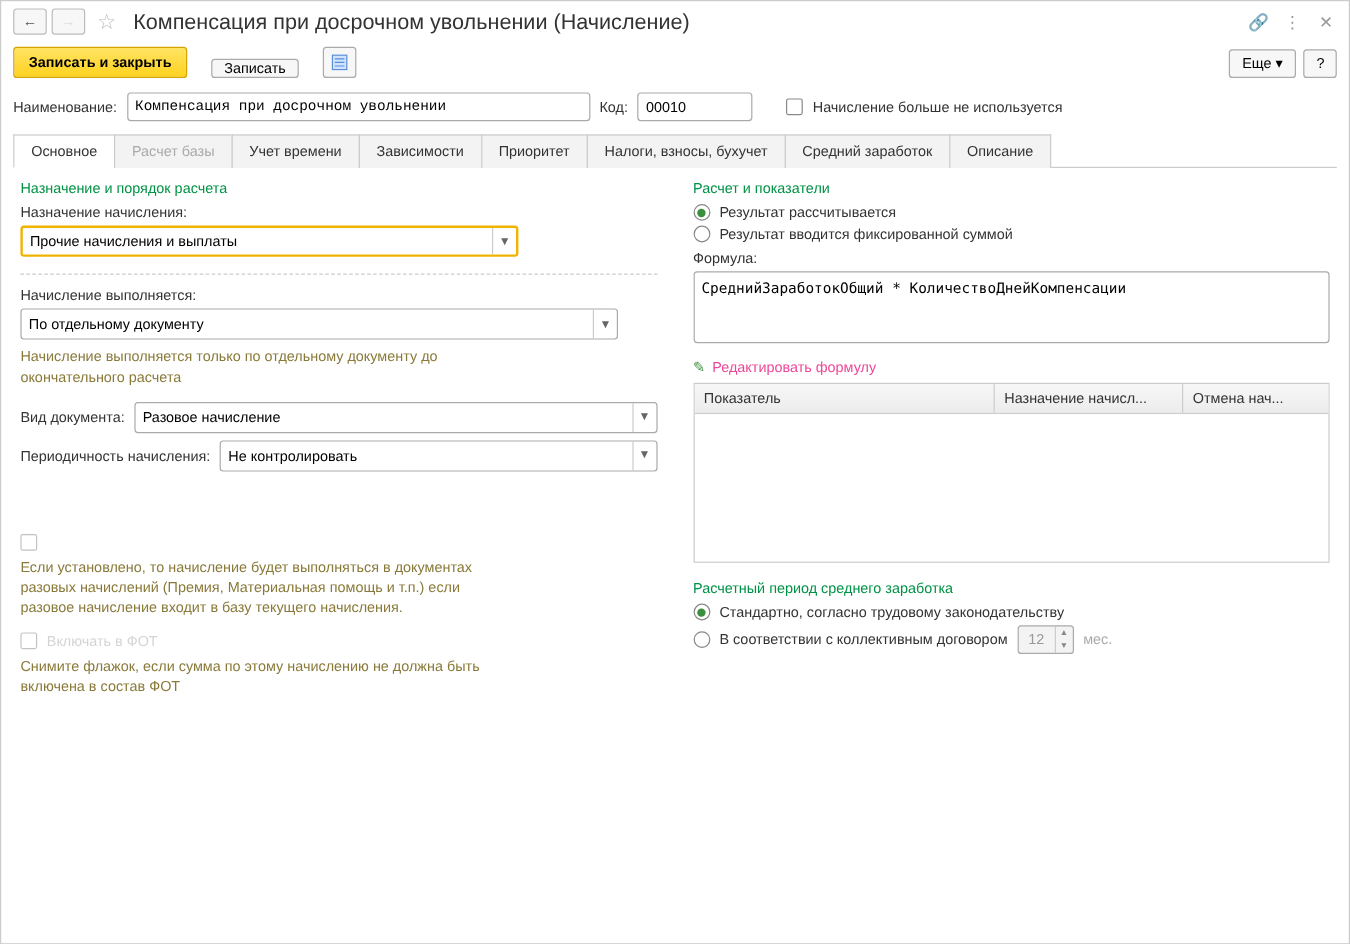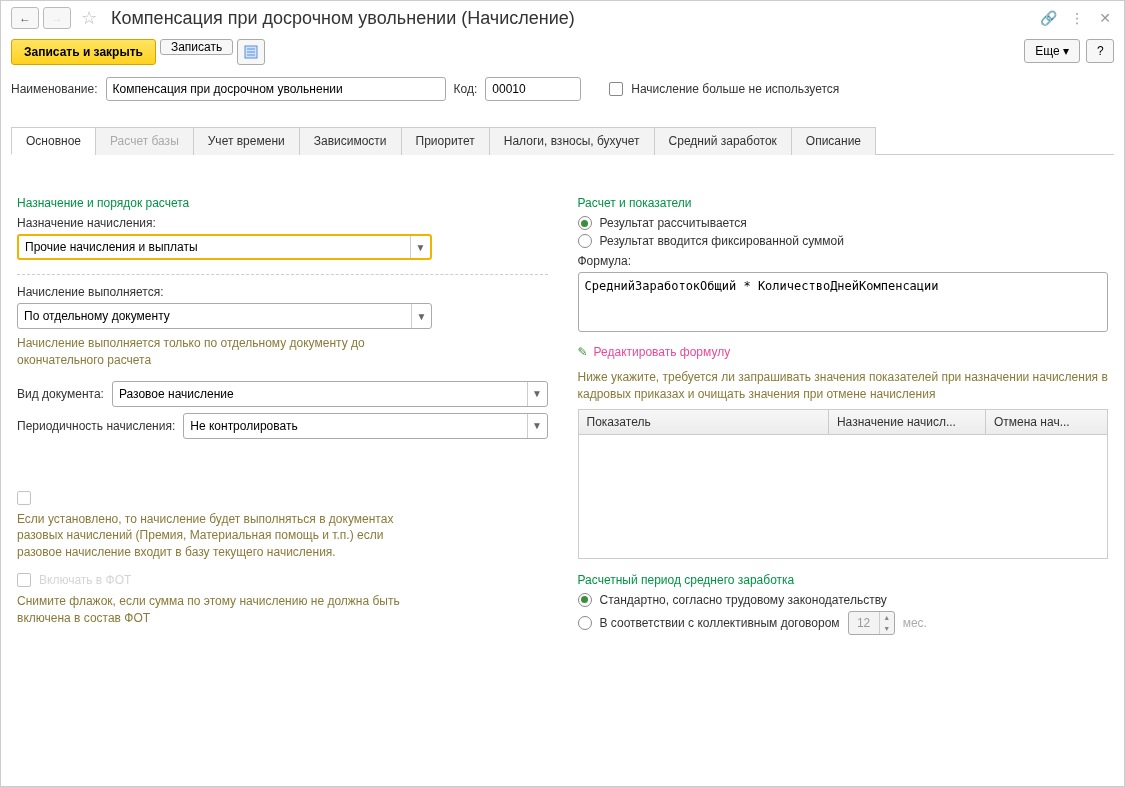--- a/index.html
+++ b/index.html
@@ -31,21 +31,21 @@
   color: #555;
   cursor: pointer;
 }
 .nav-btn.disabled { color: #ddd; cursor: default; }
 .star-icon { width: 20px; height: 20px; display:inline-flex; align-items:center; justify-content:center; color:#bbb; font-size:18px; margin:0 4px;}
 .title-text { font-size: 18px; color: #333; margin-left: 4px; }
 .titlebar-right { margin-left:auto; display:flex; gap:10px; align-items:center; color:#999;}
 .ic-btn { width:18px; height:18px; display:inline-flex; align-items:center; justify-content:center; cursor:pointer; font-size:14px;}
 
 .toolbar {
-  display:flex; align-items:flex-start; padding: 4px 10px 10px 10px; gap:4px;
+  display:flex; align-items:flex-end; padding: 4px 10px 10px 10px; gap:20px;
 }
 .btn {
   border:1px solid #aaa; background:#f7f7f7; padding:0 10px; border-radius:3px; cursor:pointer; font-size:12px;
 }
 .btn-primary {
   background: linear-gradient(#ffe463,#ffd21f);
   border:1px solid #d6a400;
   font-weight:bold;
   padding:5px 12px;
 }
@@ -57,39 +57,39 @@
 .btn-more { padding:4px 10px; }
 .btn-help { width:28px; }
 
 .form-row {
   display:flex; align-items:center; padding: 2px 10px 10px 10px; gap:8px;
 }
 .label { color:#333; }
 .input {
   border:1px solid #aaa; border-radius:3px; padding:3px 6px; font-size:12px; height:24px;
 }
-.input-name { width:340px; }
+.input-name { width:386px;font-family:Liberation Mono, monospace; }
 .input-code { width:96px; }
 .checkbox { width:14px; height:14px; border:1px solid #888; border-radius:2px; display:inline-block; background:#fff; }
 
 .tabs {
-  display:flex; border-bottom:1px solid #ccc; margin:15px 10px;
+  display:flex; border-bottom:1px solid #ccc; margin:0 10px;
 }
 .tab {
   padding:6px 14px; border:1px solid #ccc; border-bottom:none; margin-right:-1px;
   background:#f3f3f3; color:#333; cursor:pointer; font-size:12px;
   position:relative; top:1px;
 }
 .tab.active { background:#fff; border-bottom:1px solid #fff; }
 .tab.disabled { color:#aaa; }
 
 .content {
   display:flex; padding:10px 16px; gap:30px;
 }
-.col { flex:1; min-width:0;margin-top:16px; }
+.col { flex:1; min-width:0; }
 .section-title { color:#009245; margin-bottom:6px; font-size:12px; }
 .field-label { color:#333; margin-bottom:4px; display:block; }
 .hint { color:#8a7a3a; font-size:12px; line-height:1.4; margin-top:6px; }
 .hint2 { color:#8a7a3a; font-size:12px; line-height:1.4; }
 
 .combo {
   display:flex; border:1px solid #aaa; border-radius:3px; height:26px; background:#fff;
 }
 .combo.highlight { border:2px solid #f0b400; }
 .combo-input {
@@ -199,21 +199,21 @@
     <div class="section-title">Назначение и порядок расчета</div>
     <span class="field-label">Назначение начисления:</span>
     <div class="combo highlight" style="width:415px">
       <input class="combo-input" value="Прочие начисления и выплаты" style="">
       <div class="combo-btn">▼</div>
     </div>
 
     <hr class="dashed-sep">
 
     <span class="field-label">Начисление выполняется:</span>
-    <div class="combo" style="width:415px">
+    <div class="combo" style="width:498px">
       <input class="combo-input" value="По отдельному документу" style="">
       <div class="combo-btn">▼</div>
     </div>
     <div class="hint" style="max-width:400px">Начисление выполняется только по отдельному документу до окончательного расчета</div>
 
     <div class="hrow" style="margin-top:12px">
       <span class="label">Вид документа:</span>
       <div class="combo" style="flex:1">
         <input class="combo-input" value="Разовое начисление" style="">
         <div class="combo-btn">▼</div>
@@ -254,21 +254,20 @@
     </div>
 
     <span class="field-label" style="margin-top:6px">Формула:</span>
     <textarea class="textarea" readonly="" style="">СреднийЗаработокОбщий * КоличествоДнейКомпенсации</textarea>
 
     <div class="edit-link">
       <span class="pencil-icon">✎</span>
       <a>Редактировать формулу</a>
     </div>
 
-    <div class="hint2" style="margin-top:10px">Ниже укажите, требуется ли запрашивать значения показателей при назначении начисления в кадровых приказах и очищать значения при отмене начисления</div>
 
     <div class="table">
       <div class="table-header">
         <div class="th" style="flex:2">Показатель</div>
         <div class="th" style="flex:1.2">Назначение начисл...</div>
         <div class="th" style="flex:0.9">Отмена нач...</div>
       </div>
     </div>
 
     <div class="section-title" style="margin-top:14px">Расчетный период среднего заработка</div>

